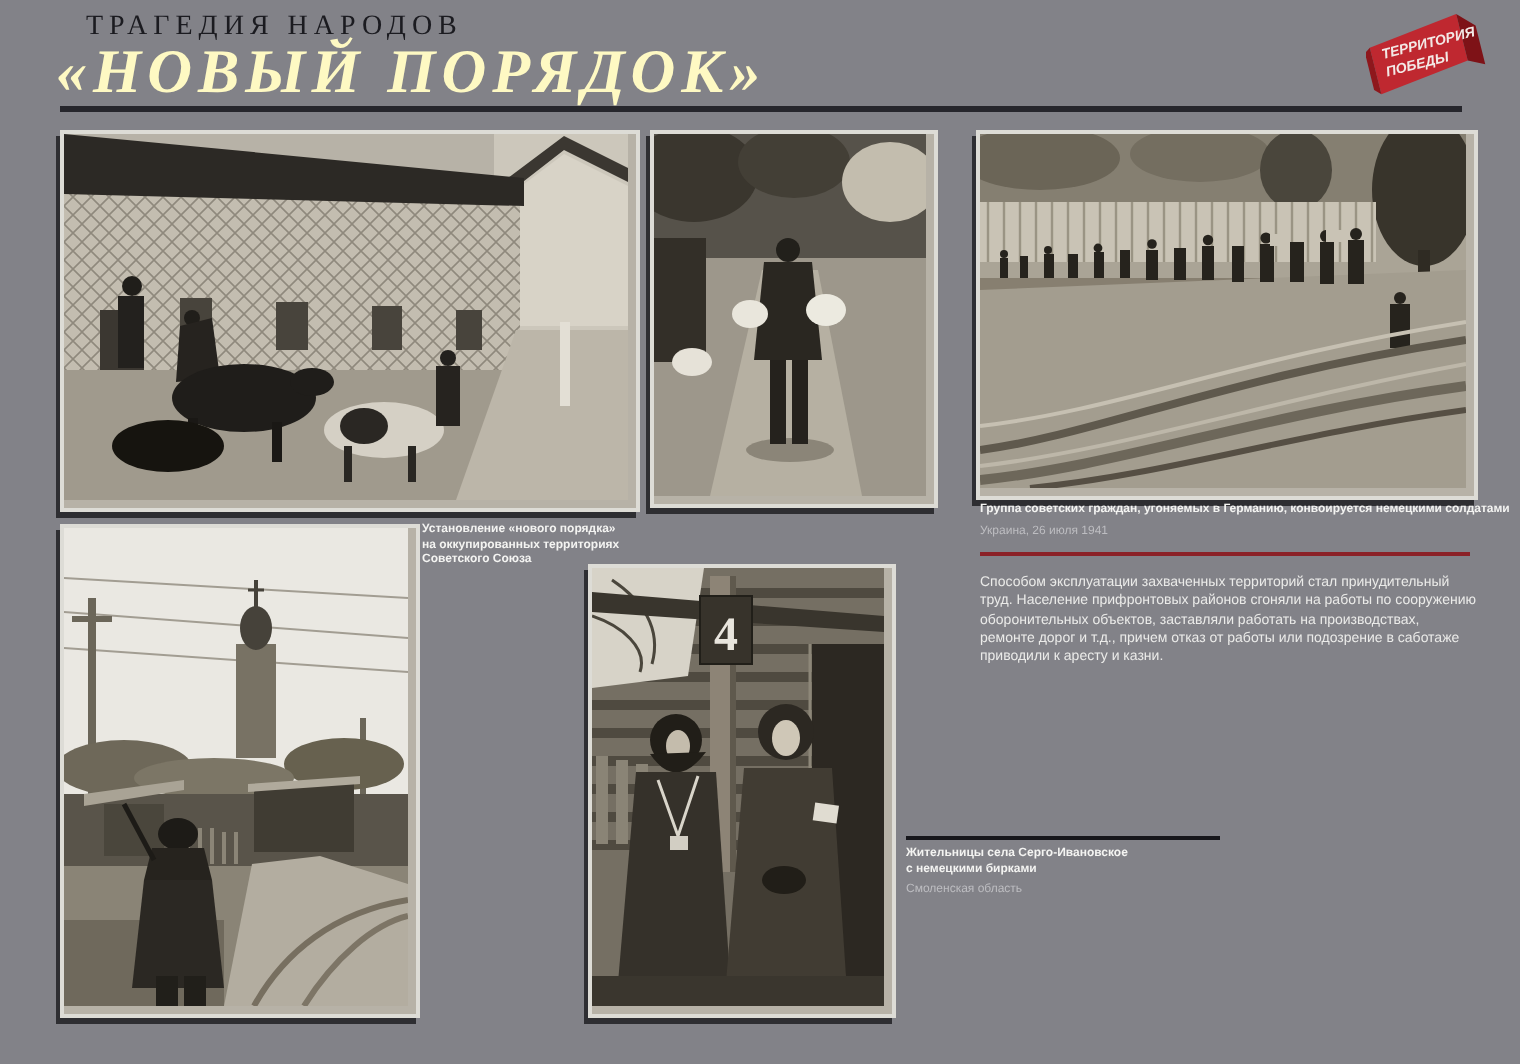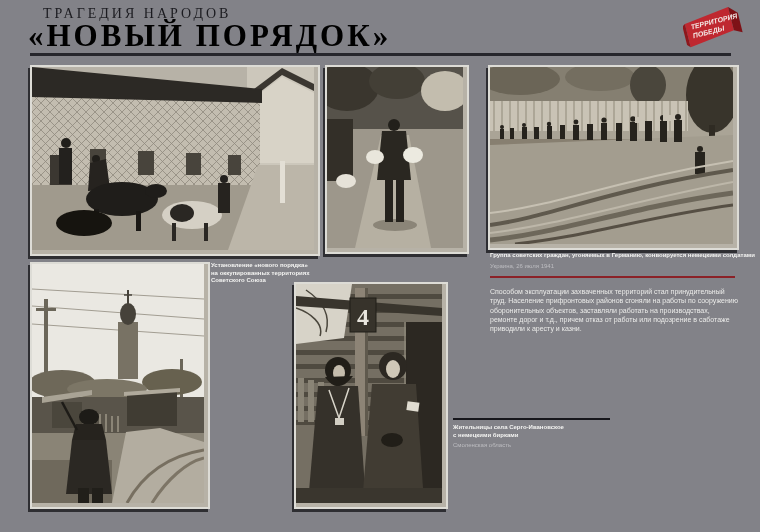--- a/index.html
+++ b/index.html
@@ -10,22 +10,23 @@
   }
   
   .kicker{
     position:absolute;left:43px;top:6px;
     font-family:"Liberation Serif", serif;
     font-size:14px;letter-spacing:3px;color:#1b1b20;font-weight:500;
   }
   .title{
     position:absolute;left:28px;top:18px;
     font-family:"Liberation Serif", serif;
-    font-size:31px;letter-spacing:3px;color:#000000;font-weight:600;
+    font-size:31px;letter-spacing:3px;color:#fef9c3;font-weight:600;
     white-space:nowrap;
+    font-style:italic;
   }
   .header-rule{
     position:absolute;left:30px;top:53px;width:701px;height:3px;background:#26262c;
   }
   .flag-logo{position:absolute;left:683px;top:5px;width:62px;height:48px;}
   
   .photo{
     position:absolute;background:#b7b2a7;
     border:2px solid #dddcd6;
     box-shadow:-2px 3px 0 rgba(18,18,22,0.75);

